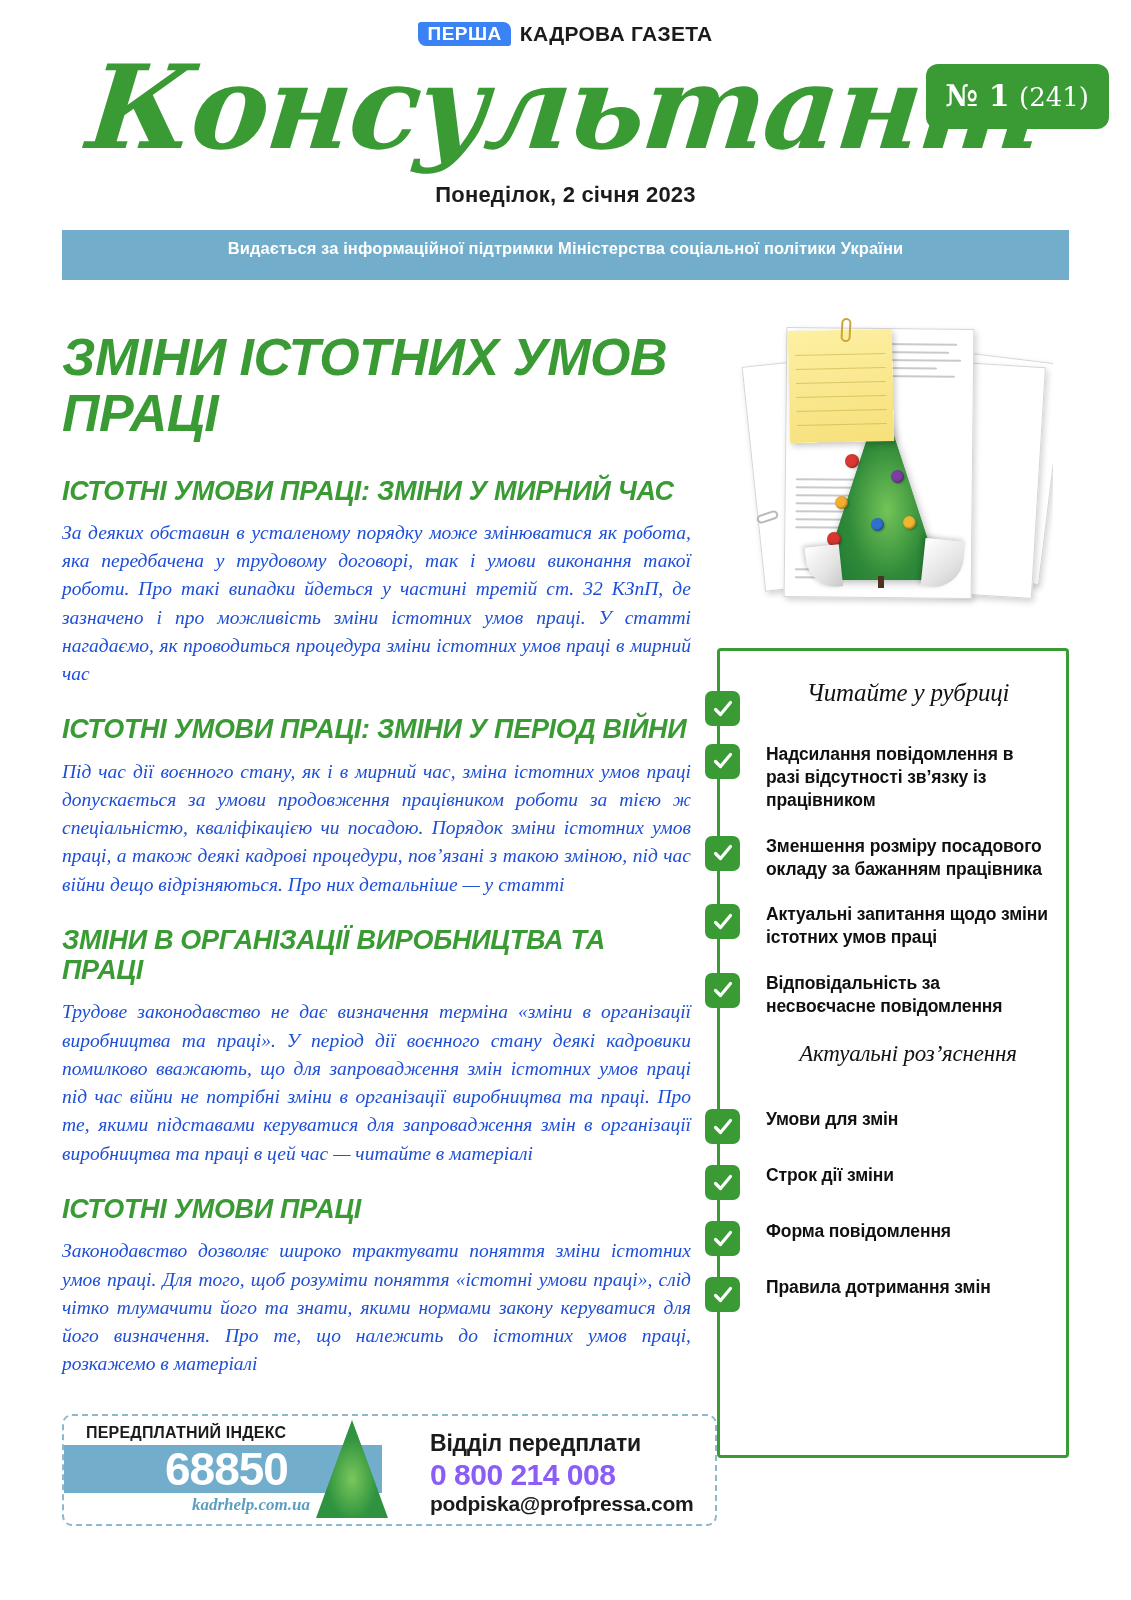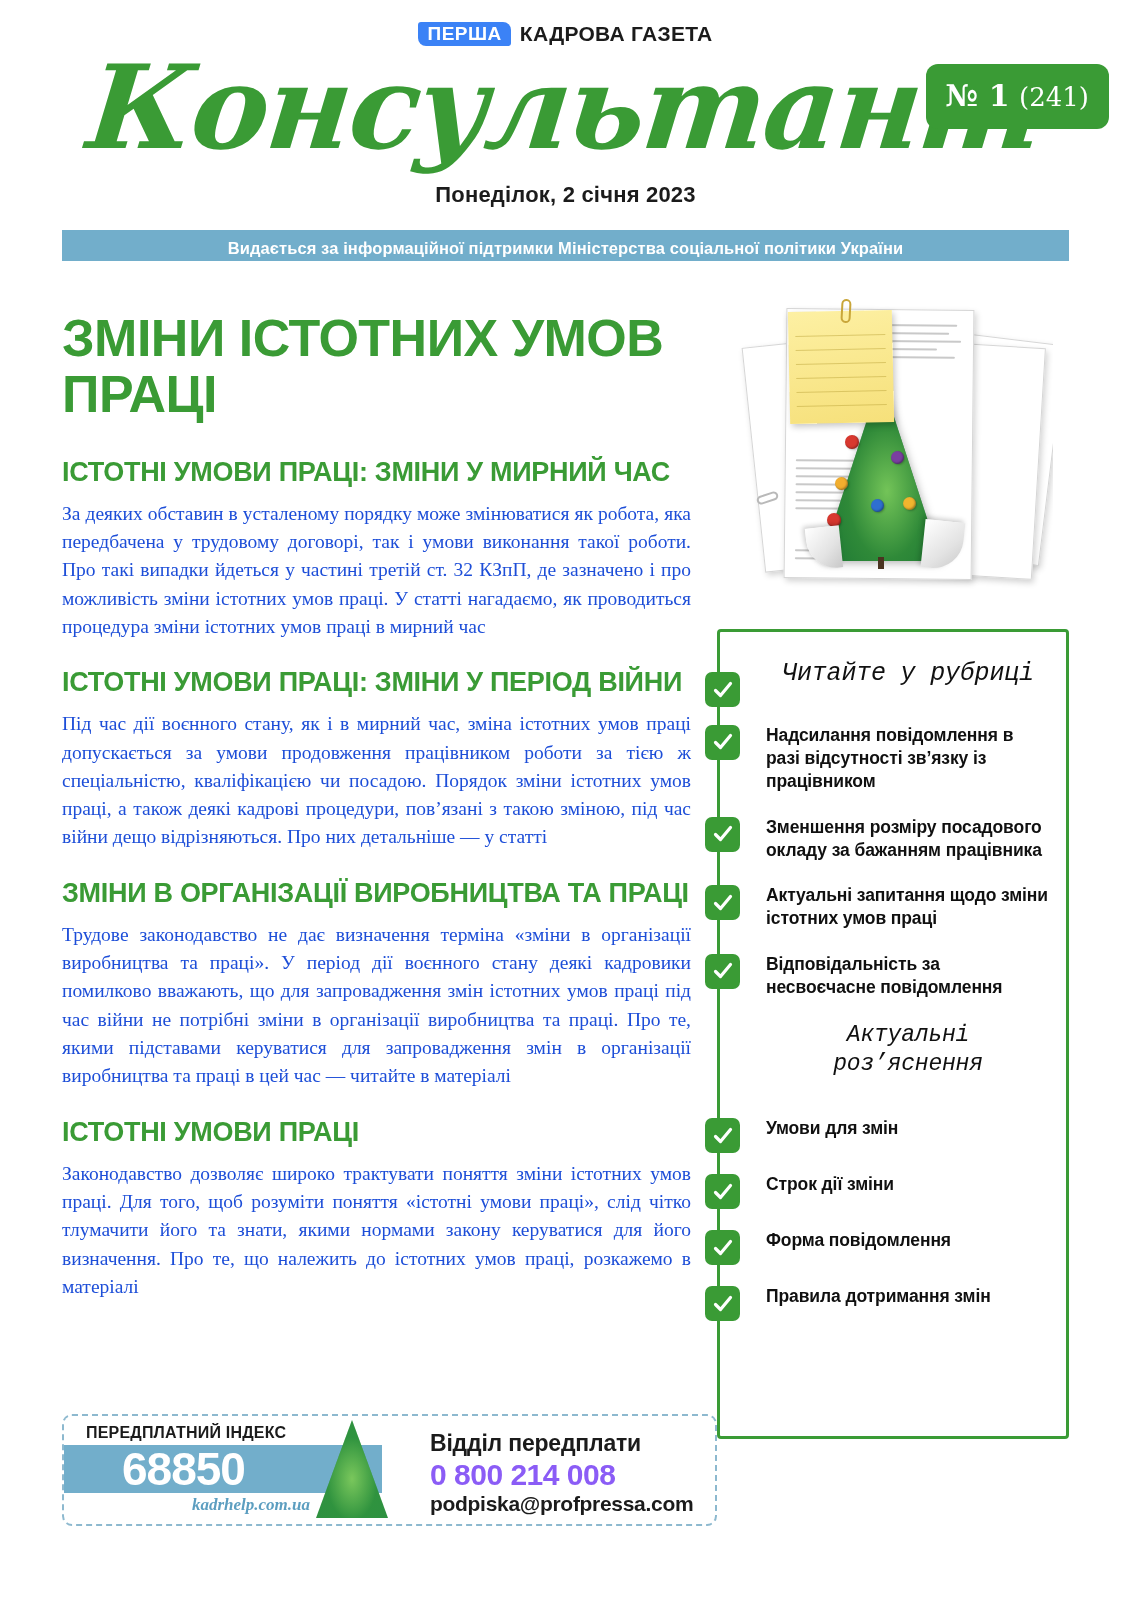--- a/index.html
+++ b/index.html
@@ -96,31 +96,31 @@
   }
 
   
   .ministry-banner {
     margin: 22px 62px 0;
     background: #72aecb;
     color: #ffffff;
     text-align: center;
     font-weight: bold;
     font-size: 16.5px;
-    padding: 9px 10px 3px;
+    padding: 9px 10px 22px;
     letter-spacing: 0.1px;
   }
 
   
   .content {
     display: flex;
     margin: 22px 62px 0;
     gap: 0;
   }
-  .col-left { width: 655px; padding-right: 26px; }
+  .col-left { width: 655px; padding-right: 26px; font-style: italic; }
   .col-right { width: 352px; position: relative; }
 
   
   .headline {
     font-weight: bold;
     font-size: 52px;
     line-height: 1.07;
     color: #3a9b35;
     letter-spacing: -0.5px;
     margin-top: 28px;
@@ -245,21 +245,21 @@
   
   .sidebar {
     position: relative;
     margin-top: 20px;
     border: 3px solid #3a9b35;
     border-radius: 4px;
     min-height: 810px;
     padding: 26px 16px 26px 46px;
   }
   .cursive-head {
-    font-family: Liberation Mono, monospace;
+    font-family: Liberation Serif, serif;
     font-style: italic;
     font-size: 25px;
     line-height: 1.26;
     color: #111111;
     text-align: center;
     letter-spacing: -0.2px;
     margin-bottom: 4px;
   }
   .cursive-head.second { font-size: 23px; }
   .check-row {
@@ -321,20 +321,21 @@
     padding-left: 22px;
   }
   .fb-band {
     position: relative;
     margin-top: 3px;
     background: #72aecb;
     height: 48px;
     width: 318px;
     display: flex;
     align-items: center;
+    padding-left: 43px;
   }
   .fb-number {
     font-weight: bold;
     font-size: 46px;
     color: #ffffff;
     letter-spacing: -1px;
     margin-left: 58px;
     line-height: 1;
   }
   .fb-site {

